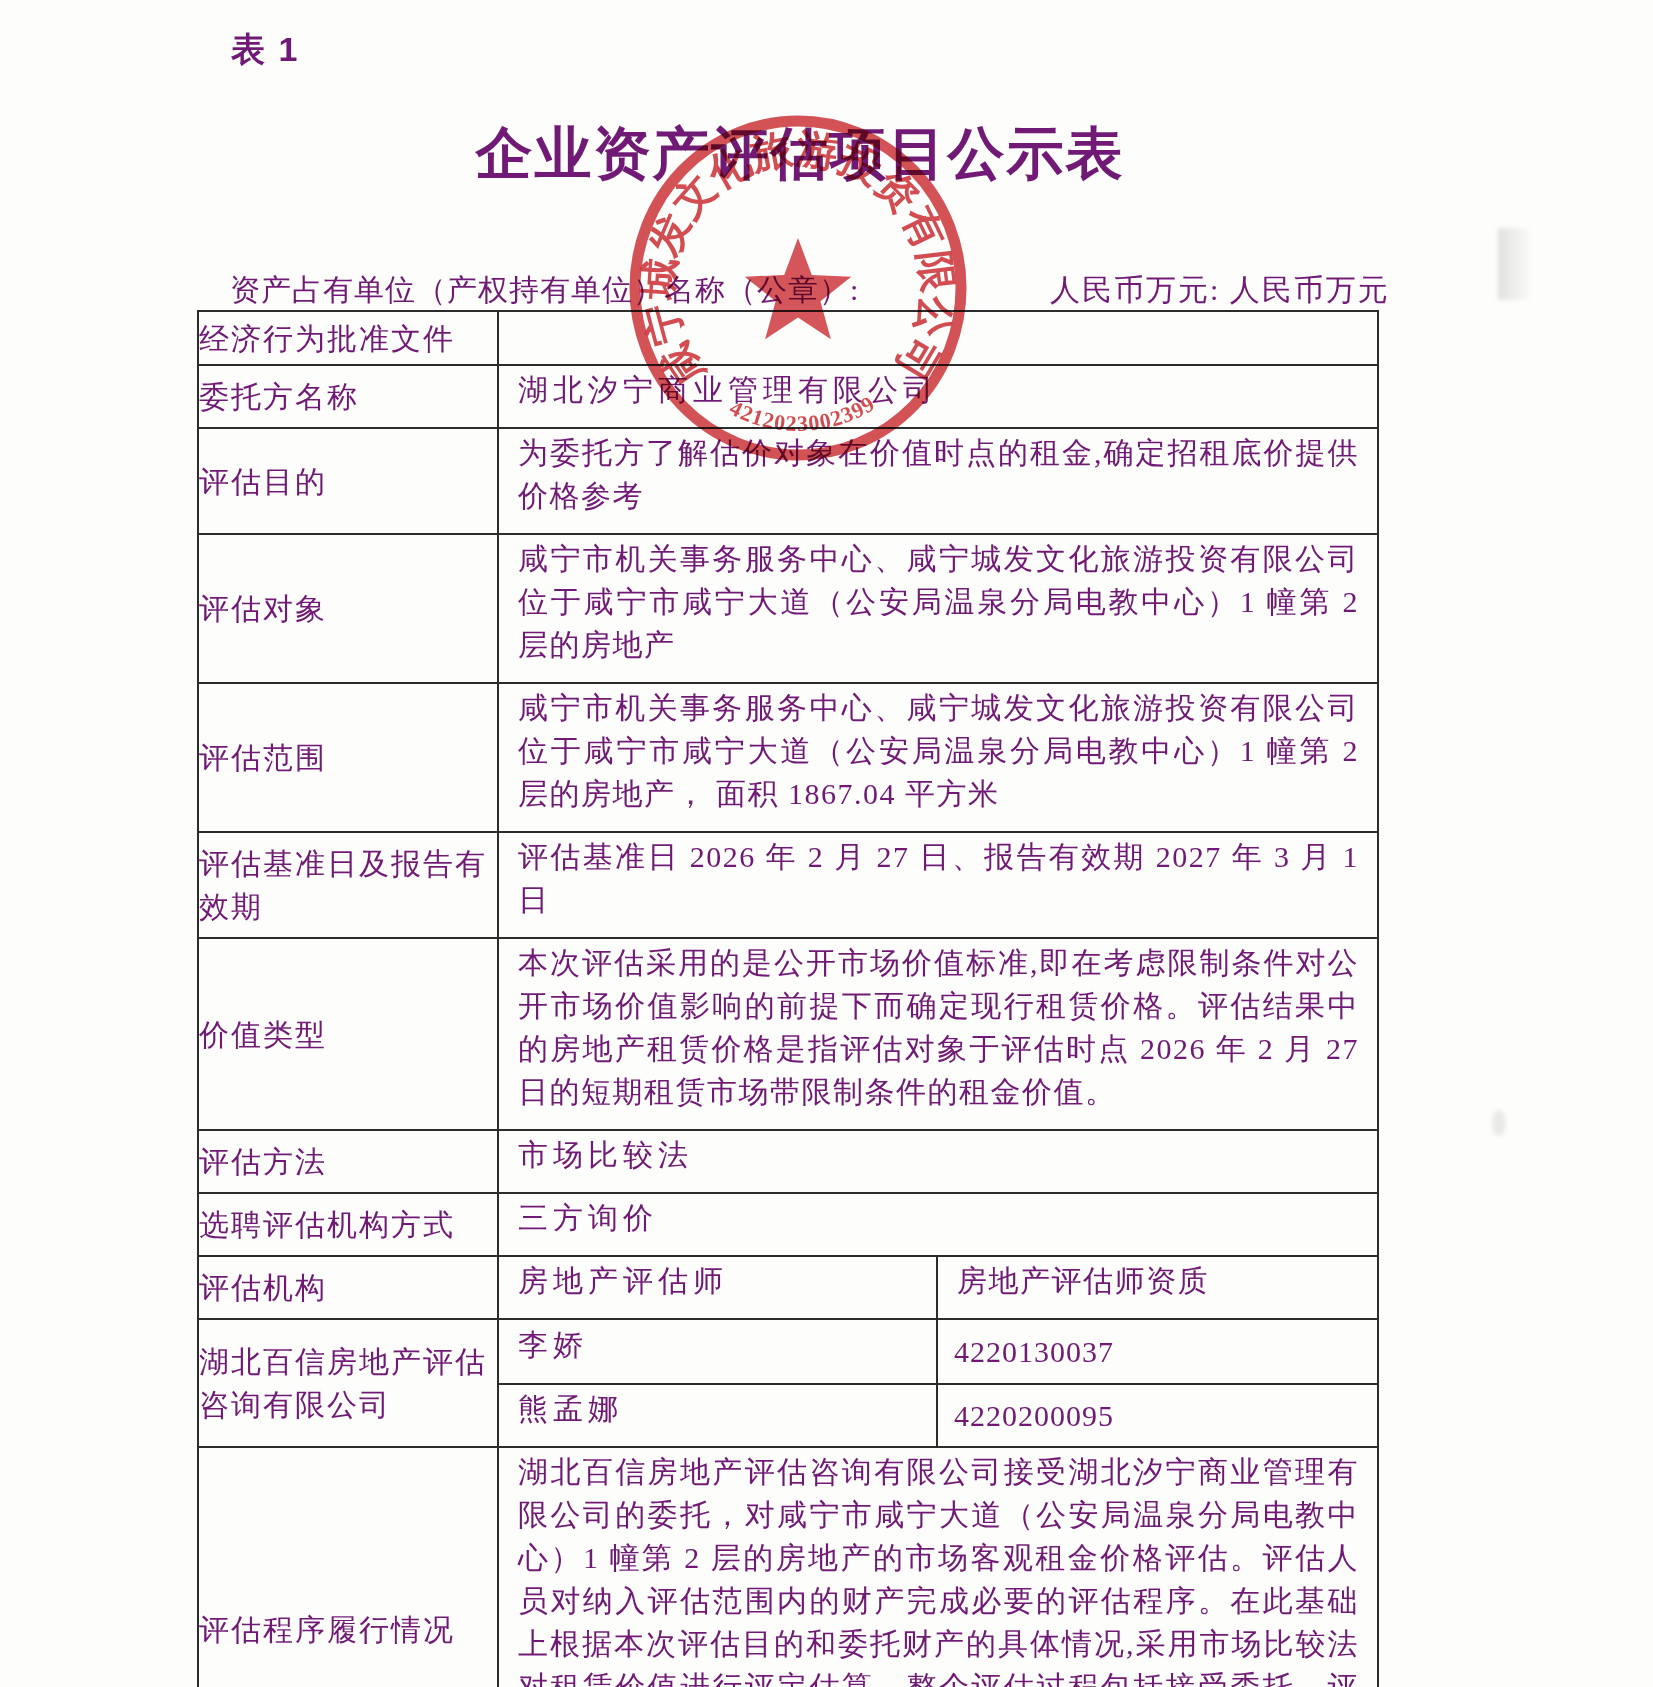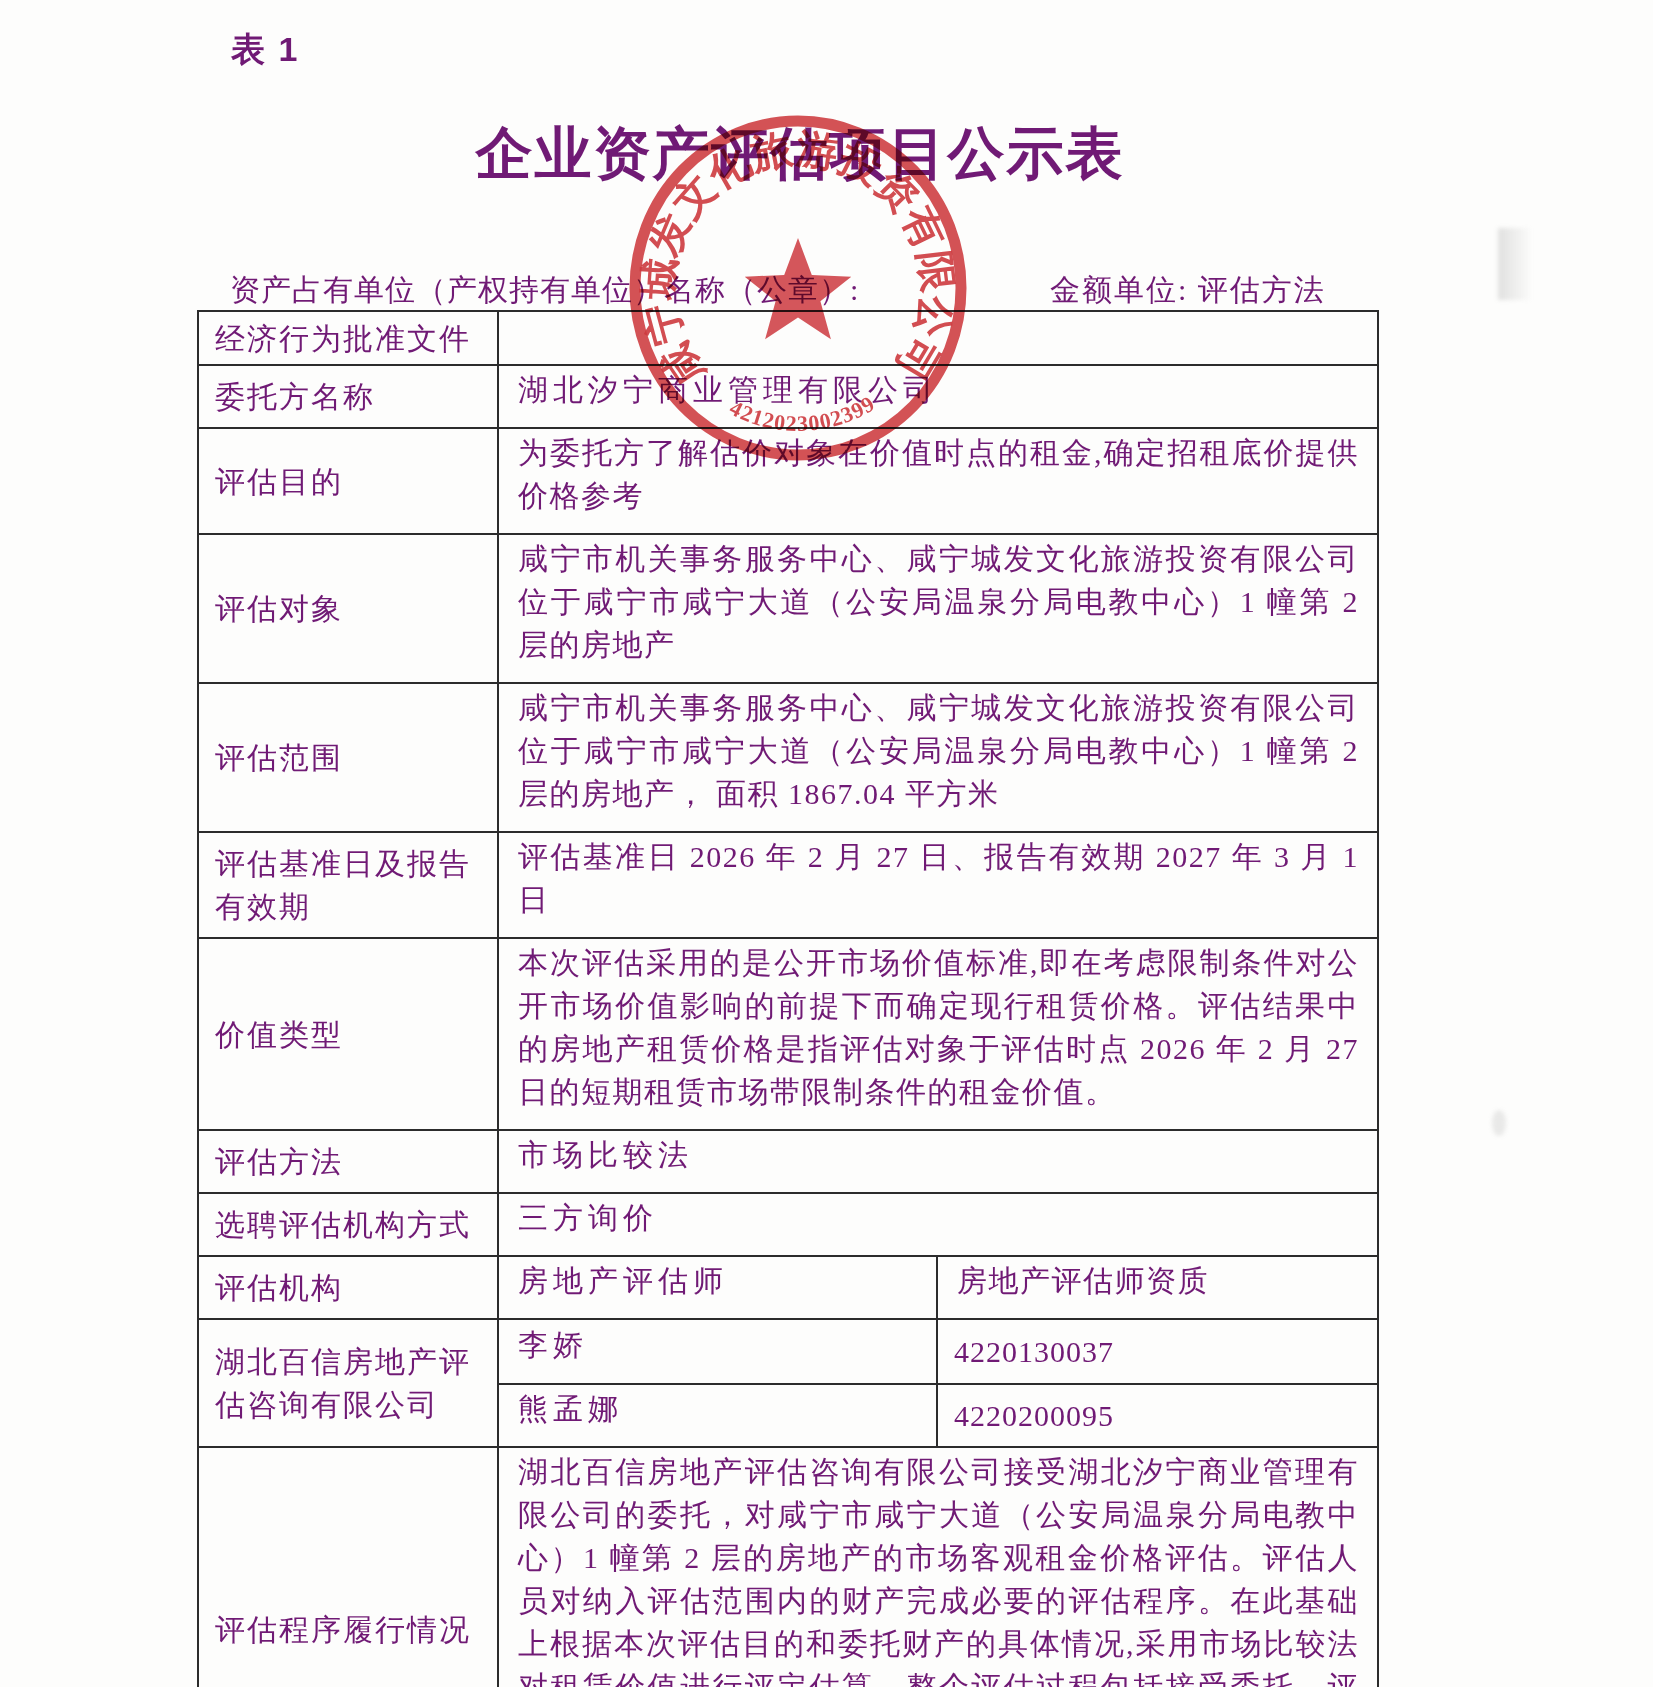--- a/index.html
+++ b/index.html
@@ -34,21 +34,21 @@
   table.doc{
     position:absolute;left:197px;top:310px;width:1180px;
     border-collapse:collapse;table-layout:fixed;
   }
   table.doc td{
     border:2px solid #2c2c2c;
     font-size:30px;line-height:43px;
     vertical-align:middle;
     overflow:hidden;
   }
-  td.lbl{padding:2px 6px 2px 16px;letter-spacing:2px;}
+  td.lbl{padding:2px 6px 2px 0;letter-spacing:2px;}
   td.val{padding:2px 18px 16px 19px;letter-spacing:1.5px;text-align:justify;text-align-last:left;}
   td.val.wide{letter-spacing:5px;}
   td.num{padding:2px 10px 2px 16px;letter-spacing:1px;}
   
   .stamp{
     position:absolute;left:608px;top:98px;width:380px;height:380px;
     mix-blend-mode:multiply;
     pointer-events:none;
     z-index:5;
   }
@@ -67,21 +67,21 @@
 </head>
 <body>
 
 <div class="page">
 
   <div class="table-label">表 1</div>
 
   <div class="doc-title">企业资产评估项目公示表</div>
 
   <div class="subheader-left">资产占有单位（产权持有单位）名称（公章）:</div>
-  <div class="subheader-right">金额单位: 评估方法</div>
+  <div class="subheader-right">人民币万元: 人民币万元</div>
 
   <table class="doc">
     <colgroup>
         <col style="width:300px">
         <col style="width:439px">
         <col style="width:441px">
       </colgroup>
     <tbody>
       <tr style="height:54px">
         <td class="lbl">经济行为批准文件</td>

